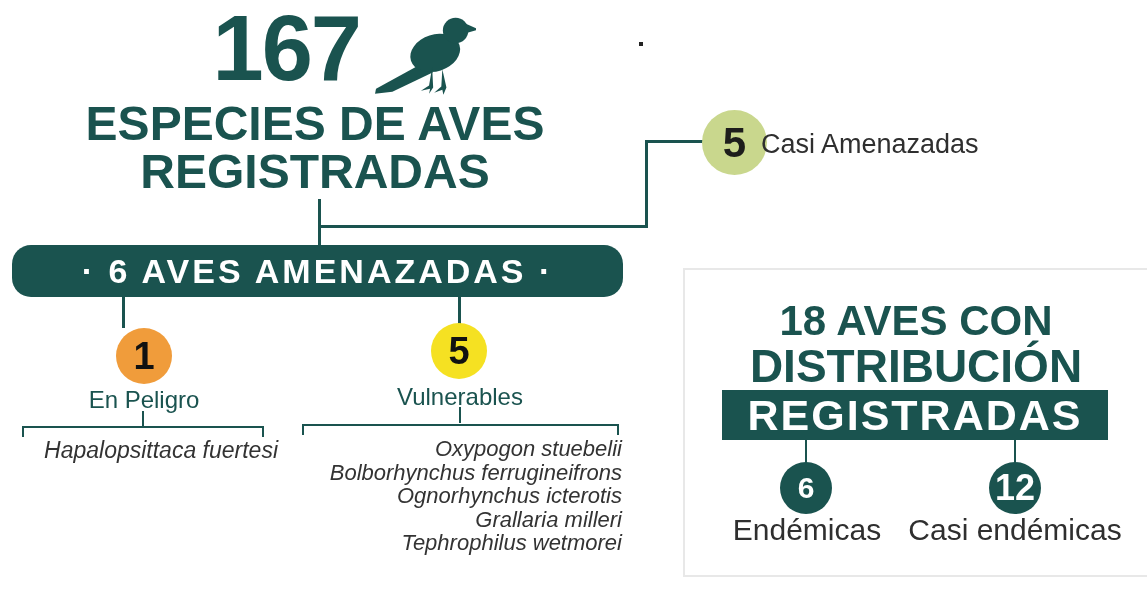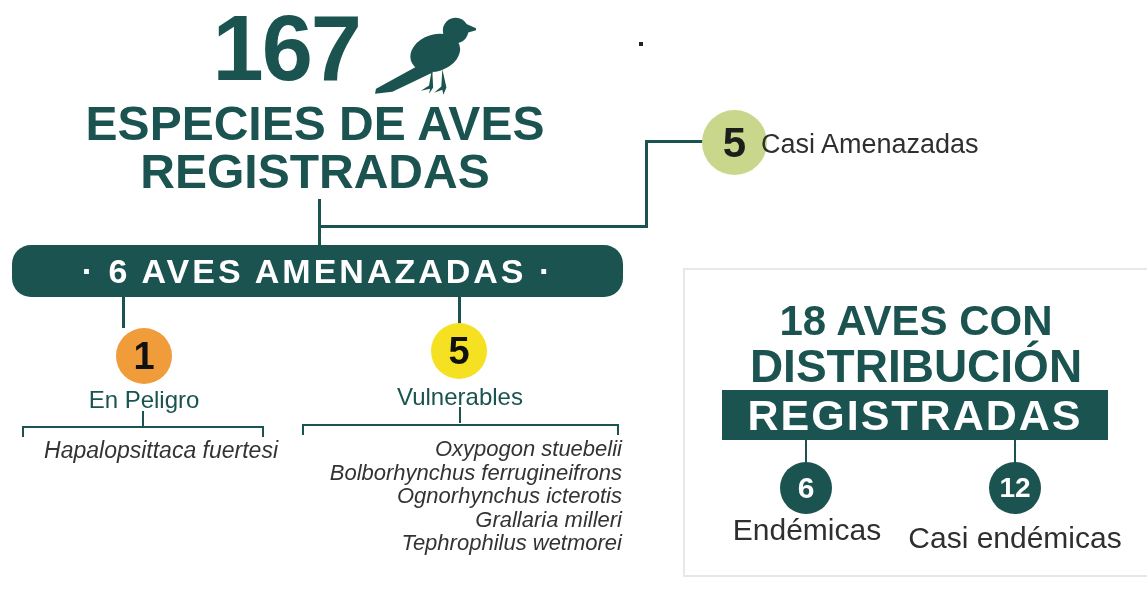--- a/index.html
+++ b/index.html
@@ -60,24 +60,24 @@
   .dist-line{width:466px;left:683px;text-align:center;font-weight:800;color:var(--teal);}
   .d1{top:297px;font-size:42px;}
   .d2{top:339px;font-size:46px;letter-spacing:0px;}
   .dist-banner{left:722px;top:390px;width:386px;height:50px;background:var(--teal);
     display:flex;align-items:center;justify-content:center;color:#fff;
     font-size:43px;font-weight:700;letter-spacing:2px;}
   .mini-circle{width:52px;height:52px;border-radius:50%;background:var(--teal);
     display:flex;align-items:center;justify-content:center;color:#fff;
     font-weight:800;}
   .mc-6{left:780px;top:462px;font-size:30px;}
-  .mc-12{left:989px;top:462px;font-size:28px;align-items:center;}
+  .mc-12{left:989px;top:462px;font-size:36px;align-items:center;}
   .mini-label{top:513px;text-align:center;font-size:30px;font-weight:500;color:var(--ink);}
   .ml-end{left:717px;width:180px;}
-  .ml-casi{left:905px;width:220px;margin-top:8px;}
+  .ml-casi{left:905px;width:220px;}
 </style>
 </head>
 <body>
 
 <div class="stage">
 
   <div class="abs big-count">167</div>
 
   <svg class="abs bird" viewBox="0 0 100 82" aria-hidden="true">
     <g fill="#1a534f">

